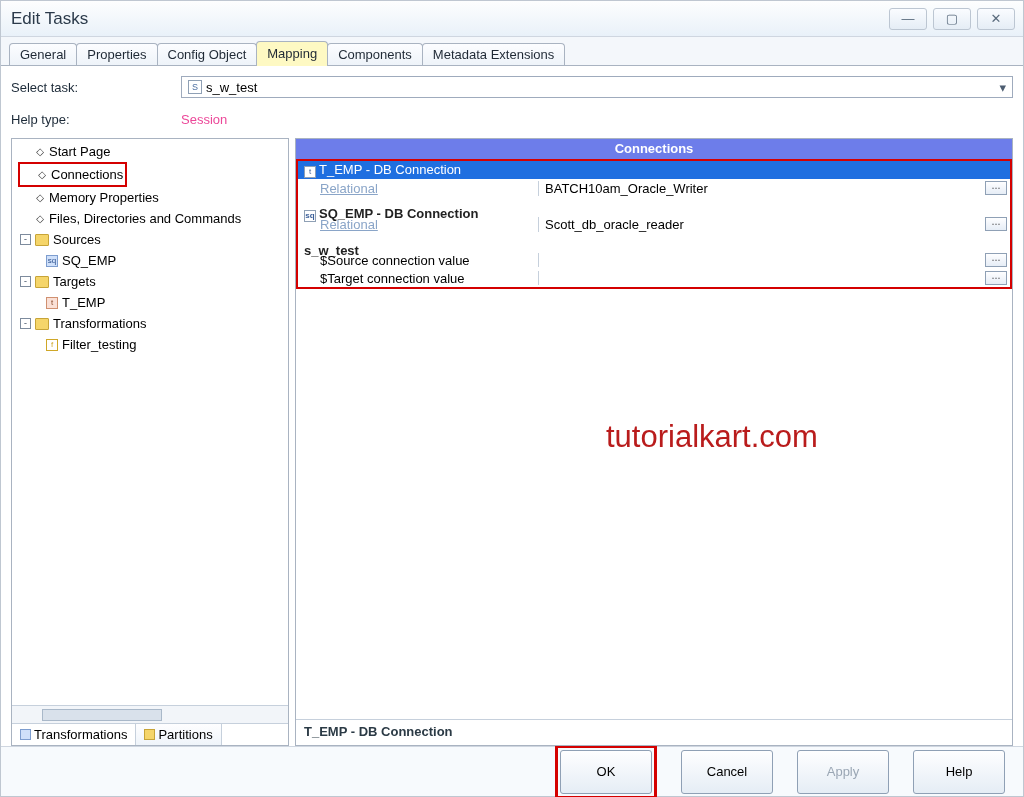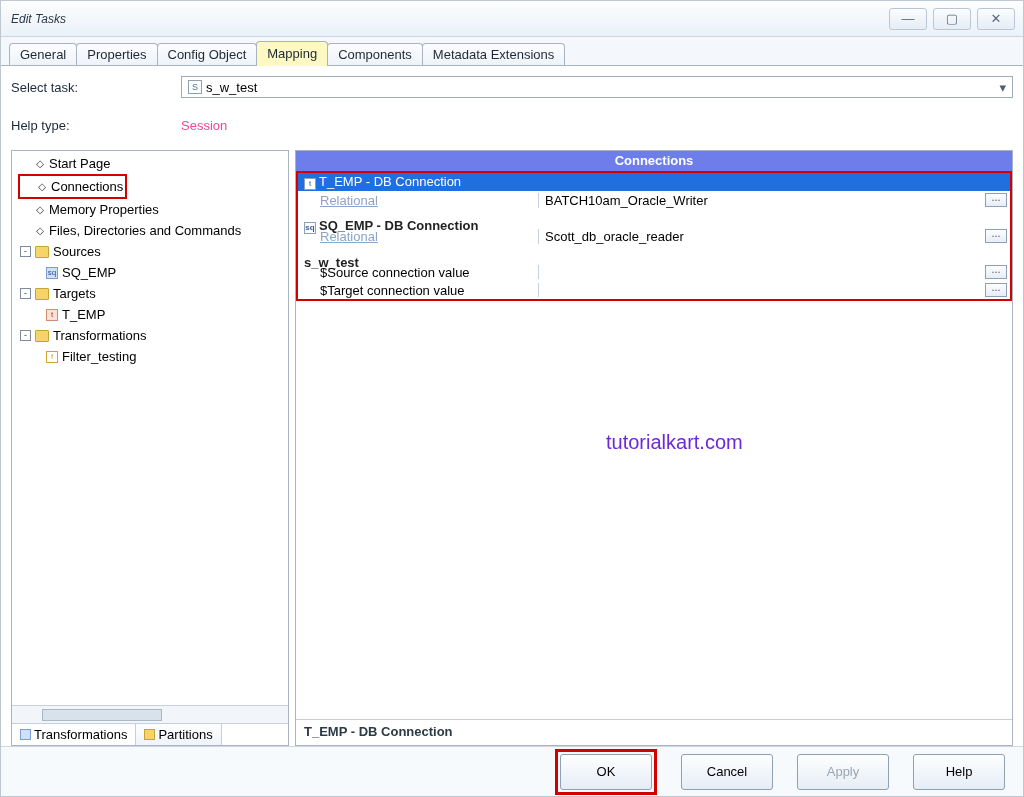--- a/index.html
+++ b/index.html
@@ -4,37 +4,37 @@
 <style>
   * { box-sizing: border-box; font-family: "Segoe UI", Tahoma, sans-serif; font-size: 13px; }
   body { margin:0; padding:0; background:#fff; width:1024px; height:797px; overflow:hidden; }
 
   
   .window { width:1024px; height:797px; display:flex; flex-direction:column;
             border:1px solid #bfc7d1; background:#fbfcff;
             background: linear-gradient(#f7fbff,#e9eff6 36px,#f7fbff 36px); }
   .titlebar { height:36px; display:flex; align-items:center; padding:0 8px;
               background: linear-gradient(#fdfefe,#e9f1f9); border-bottom:1px solid #cfd6e0; }
-  .titlebar .title { font-size:12px; color:#2b3a4a; flex:1; padding-left:2px;font-style:italic; }
+  .titlebar .title { font-size:17px; color:#2b3a4a; flex:1; padding-left:2px; }
   .winbtns { display:flex; gap:6px; }
   .winbtn { width:38px; height:22px; border:1px solid #bcc6d2; border-radius:3px;
             background:linear-gradient(#fafcff,#e5edf5); color:#5a6b7d;
             display:flex; align-items:center; justify-content:center; cursor:pointer; }
 
   
   .tabstrip { display:flex; align-items:flex-end; padding-left:8px; height:28px;
               background:#f4f7fb; }
   .tab { border:1px solid #a9b3c1; border-bottom:none; padding:3px 10px;
          margin-right:-1px; background:linear-gradient(#fcfdff,#eef3f9);
          border-top-left-radius:4px; border-top-right-radius:4px; cursor:pointer;
          color:#1f2935; }
   .tab.active { background:#fef9c3; position:relative; top:1px; padding:4px 10px 5px; }
 
   .content { flex:1; border-top:1px solid #a9b3c1; background:#fff;
-             padding:8px 10px 0 10px; display:flex; flex-direction:column; gap:12px; }
+             padding:8px 10px 0 10px; display:flex; flex-direction:column; gap:6px; }
 
   
   .formrow { display:flex; align-items:center; height:26px; }
   .formrow label { width:170px; color:#1c2a38; }
   .taskdd { flex:1; height:22px; border:1px solid #9fabbd; background:#fff;
             display:flex; align-items:center; padding:0 6px; position:relative; cursor:pointer; }
   .taskdd::after { content:"▾"; position:absolute; right:6px; color:#4d5d71; }
   .taskdd .ddicon { width:14px; height:14px; background:#fff; border:1px solid #8fa0b5;
                     margin-right:4px; display:flex; align-items:center; justify-content:center;
                     font-size:9px; color:#4b6ea0; }
@@ -97,30 +97,30 @@
         border:1px solid #8fa0b5; background:linear-gradient(#fefeff,#e6edf6);
         font-size:9px; text-align:center; line-height:12px; cursor:pointer; margin-right:3px; }
   .hdrSel { background:#1f6fe0; color:#fff; }
   .hdrPlain .c1 { font-weight:bold; color:#222;margin-top:16px; }
   .sub { color:#8aa5c8; text-decoration:underline; padding-left:22px !important; }
   .indent { padding-left:22px !important; }
   .rowicon { width:12px; height:12px; border:1px solid #8fa0b5; background:#fff;
              font-size:8px; color:#3b5f99; text-align:center; line-height:10px;
              display:inline-block; margin-right:3px; }
 
-  .watermark { position:absolute; top:280px; left:310px; color:#6d28d9;
-               font-size:20px; font-family:Arial,Helvetica,sans-serif; pointer-events:none; }
+  .watermark { position:absolute; top:280px; left:310px; color:#b91c1c;
+               font-size:31px; font-family:Arial,Helvetica,sans-serif; pointer-events:none; }
 
   .statusbar { height:26px; border-top:1px solid #c6d0dc; background:#fff;
                padding:4px 8px; font-weight:bold; color:#2b3a45; }
 
   
   .buttonbar { height:50px; display:flex; align-items:center; justify-content:flex-end;
                gap:24px; padding-right:18px; background:#f7fafd; border-top:1px solid #cfd6e0; }
-  .dlgbtn { width:92px; height:36px; border:1px solid #8fa0b5; border-radius:3px;
+  .dlgbtn { width:92px; height:44px; border:1px solid #8fa0b5; border-radius:3px;
             background:linear-gradient(#fefeff,#e5edf5); cursor:pointer; }
   .dlgbtn.disabled { color:#9aa6b4; cursor:default; }
   .okbox { border:3px solid #d40000; padding:2px; display:inline-flex; }
 </style>
 </head>
 <body>
 
 <div class="window">
 
   <div class="titlebar">

